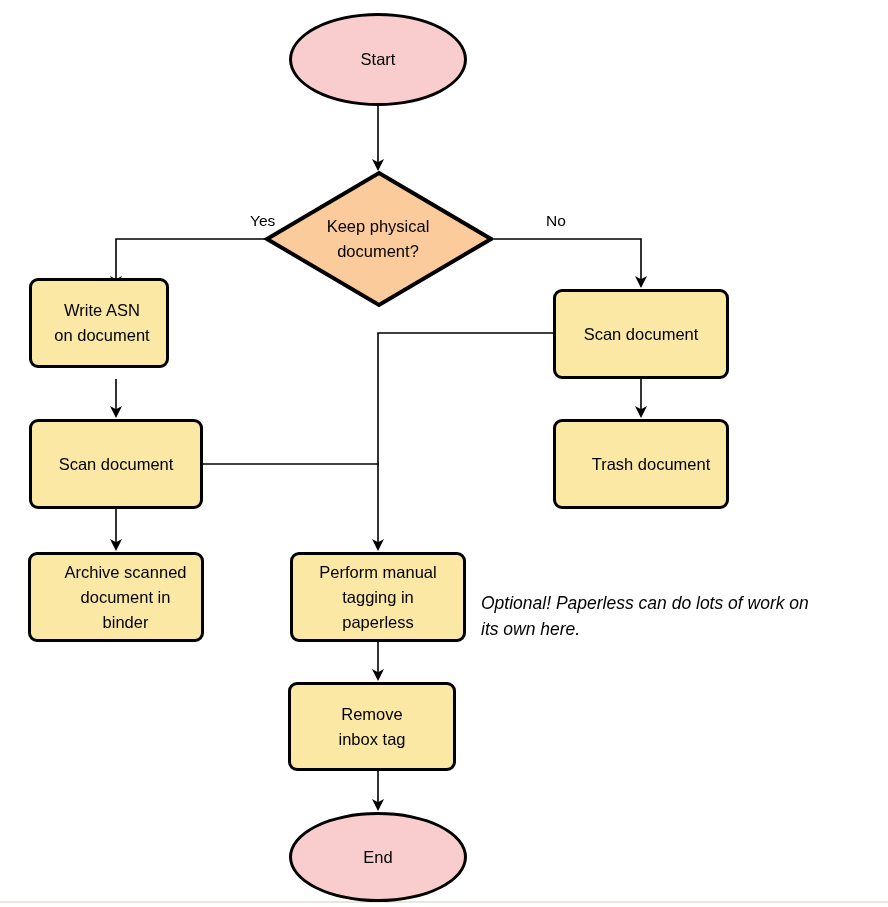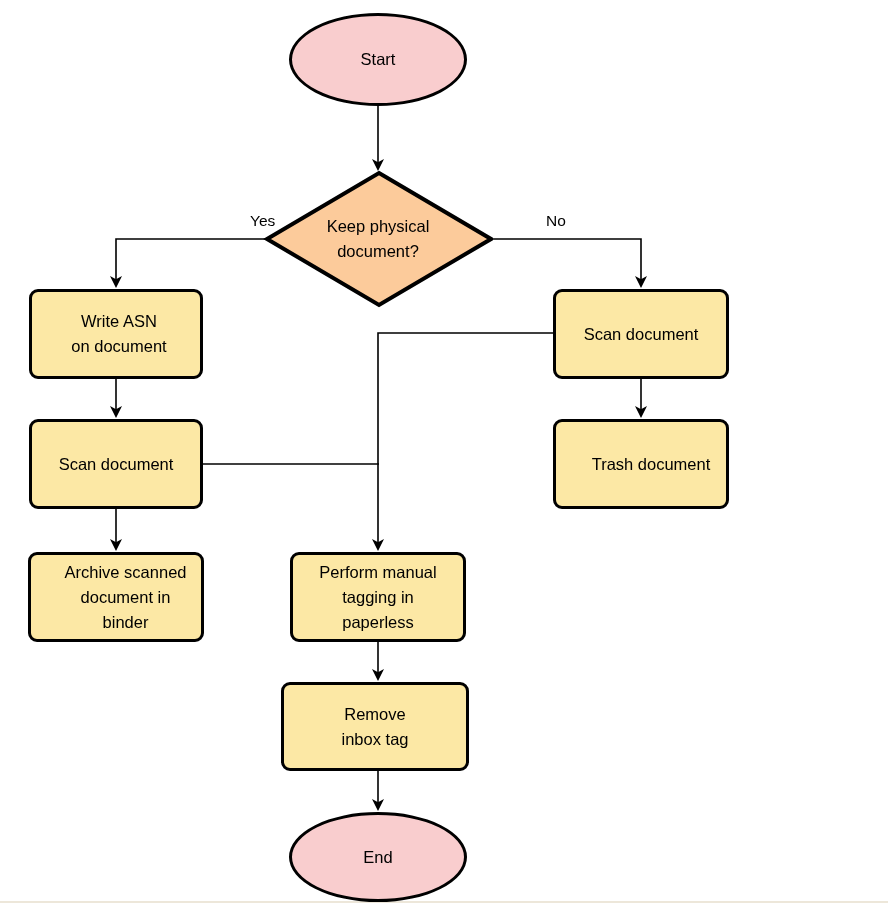--- a/index.html
+++ b/index.html
@@ -101,42 +101,44 @@
   <div class="node decision" style="left:263px;top:169px;width:230px;height:140px;">
     <svg width="230" height="140" viewBox="0 0 230 140">
       <polygon points="116,4 228,70 116,136 4,70" fill="#FCCB9B" stroke="#000" stroke-width="4"></polygon>
     </svg>
     <div class="label">Keep physical
 document?</div>
   </div>
 
   <div class="node terminator" style="left:289px;top:13px;width:178px;height:93px;">Start</div>
 
-  <div class="node process" style="left:29px;top:289px;width:174px;height:90px;padding-left:6px;">Write ASN
+  <div class="node process" style="left:29px;top:278px;width:140px;height:90px;padding-left:6px;">Write ASN
 on document</div>
 
   <div class="node process" style="left:29px;top:419px;width:174px;height:90px;">Scan document</div>
 
   <div class="node process" style="left:28px;top:552px;width:176px;height:90px;padding-left:19px;">Archive scanned
 document in
 binder</div>
 
   <div class="node process" style="left:553px;top:289px;width:176px;height:90px;">Scan document</div>
 
   <div class="node process" style="left:553px;top:419px;width:176px;height:90px;padding-left:20px;">Trash document</div>
 
   <div class="node process" style="left:290px;top:552px;width:176px;height:90px;">Perform manual
 tagging in
 paperless</div>
 
-  <div class="node process" style="left:281px;top:682px;width:188px;height:89px;">Remove
+  <div class="node process" style="left:288px;top:682px;width:168px;height:89px;">Remove
 inbox tag</div>
 
   <div class="node terminator" style="left:289px;top:812px;width:178px;height:90px;">End</div>
 
   <div class="edge-label" style="left:212px;top:212px;">Yes</div>
 
   <div class="edge-label" style="left:508px;top:212px;">No</div>
 
+  <div class="note" style="left:481px;top:591px;width:400px;">Optional! Paperless can do lots of work on
+its own here.</div>
 
   <div class="page-bottom-rule"></div>
 
 </div>
 
 </body></html>

